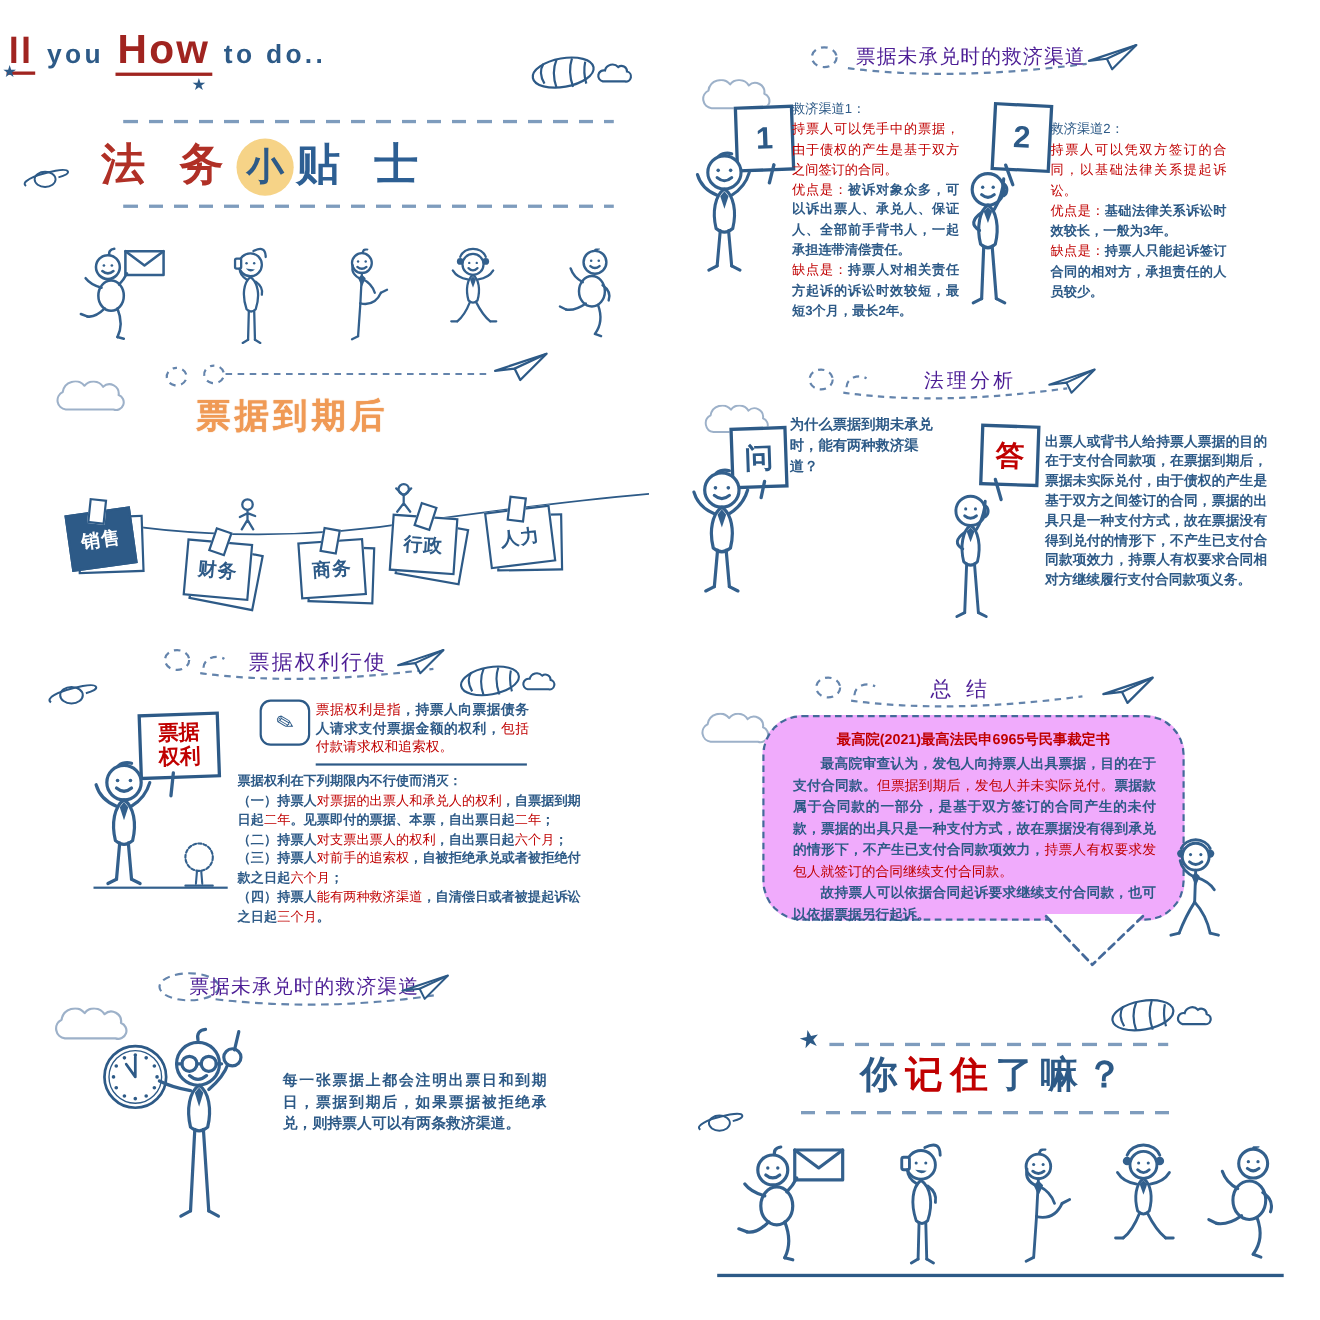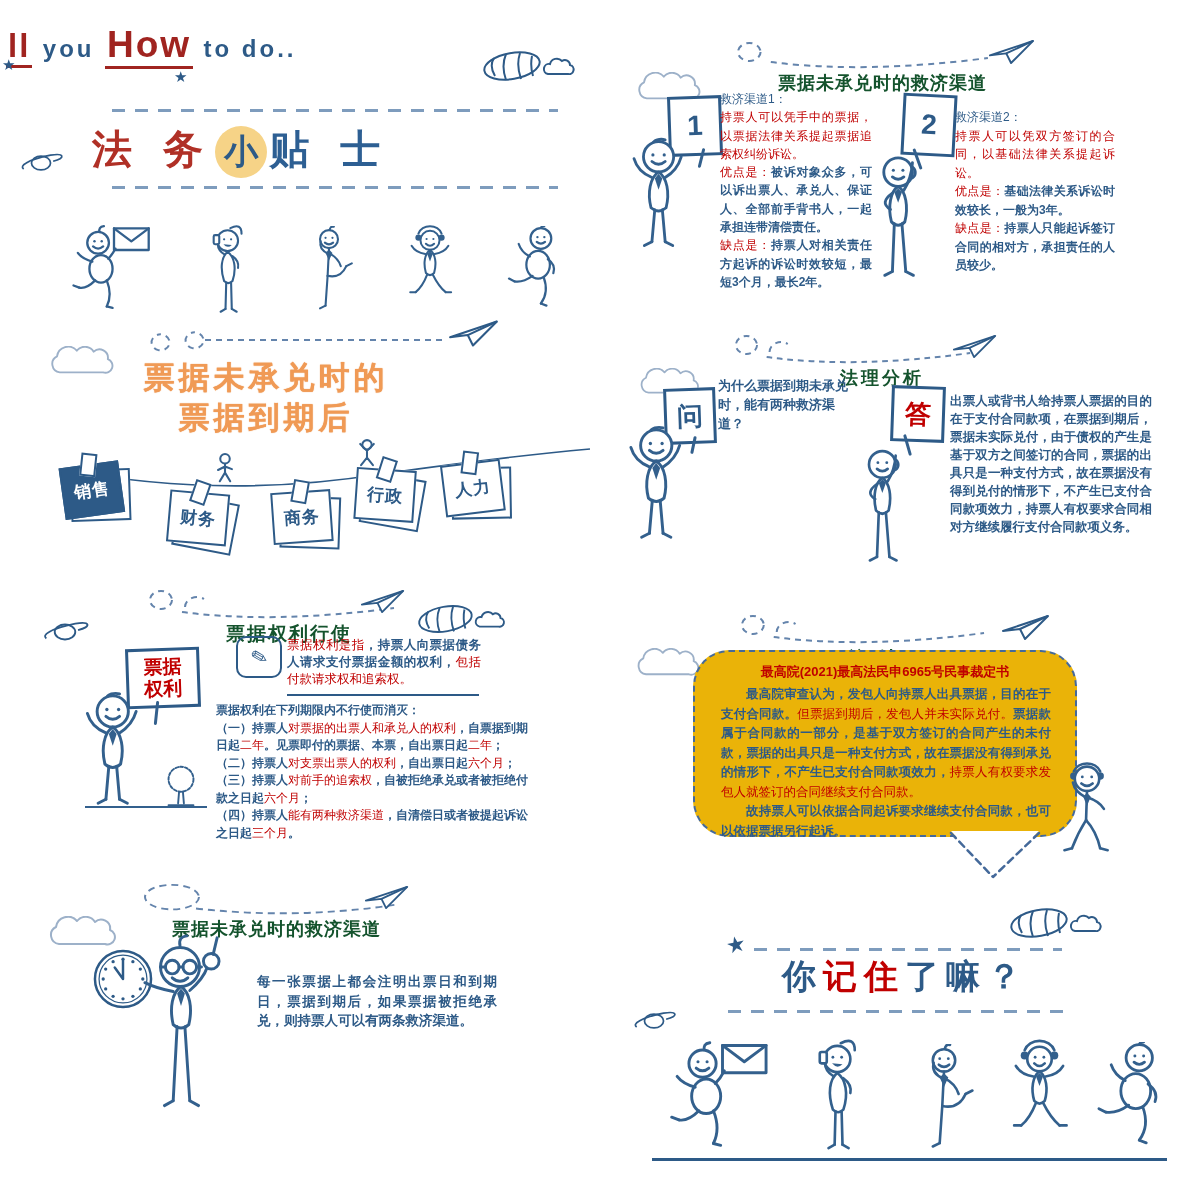--- a/index.html
+++ b/index.html
@@ -10,21 +10,21 @@
   .navy{color:#2d5a87;}
   .red{color:#c00000;}
   .b{font-weight:normal;}
   .txt{color:#2d5a87;font-weight:600;text-align:justify;}
   
   .dashline{position:absolute;height:3px;
     background:repeating-linear-gradient(90deg,#7e9cbd 0 13px,transparent 13px 23px);}
   
   .sh{position:absolute;height:38px;}
   .sh .hd{position:absolute;left:0;top:0;height:34px;}
-  .sh .ht{position:absolute;top:3px;font-weight:bold;color:#14532d;white-space:nowrap;margin-top:32px;}
+  .sh .ht{position:absolute;top:3px;font-weight:normal;color:#4c1d95;white-space:nowrap;}
   .sh .pl{position:absolute;top:2px;}
   
   .board{position:absolute;background:#fff;border:3px solid #2d5a87;display:flex;
          align-items:center;justify-content:center;font-weight:bold;color:#2d5a87;
          text-align:center;}
   .pole{position:absolute;width:3px;background:#33608d;border-radius:2px;}
   
   .note-wrap{position:absolute;width:62px;height:58px;}
   .note-back{position:absolute;left:8px;top:8px;width:56px;height:48px;background:#fff;
              border:2.5px solid #2d5a87;transform:rotate(6deg);}
@@ -51,21 +51,21 @@
   .t-navy{color:#2d5f93;letter-spacing:10px;}
   
   .orange-title{position:absolute;left:86px;top:358px;width:360px;text-align:center;
                 color:#f09a55;font-weight:bold;font-size:31px;line-height:40px;
                 letter-spacing:4px;text-shadow:0 0 1px #e8873a;}
   
   .recap-title{position:absolute;left:735px;top:954px;width:340px;text-align:center;
                font-size:34px;font-weight:bold;letter-spacing:7px;white-space:nowrap;}
   
   .bubble{position:absolute;left:693px;top:650px;width:380px;height:183px;
-          border:2.5px dashed #44699a;border-radius:36px;background:#eab308;}
+          border:2.5px dashed #44699a;border-radius:36px;background:#f0abfc;}
   .bubble .case-title{position:absolute;top:11px;left:0;width:100%;text-align:center;
           font-size:13px;font-weight:bold;color:#c00000;}
   .bubble .body{position:absolute;top:33px;left:26px;width:330px;font-size:12.5px;
           line-height:19.5px;}
   .indent{text-indent:2em;}
   .pencil-box{position:absolute;left:236px;top:636px;width:42px;height:38px;
           border:2.5px solid #2d5a87;border-radius:10px;display:flex;align-items:center;
           justify-content:center;color:#2d5a87;font-size:20px;}
   .pencil-box span{display:inline-block;transform:rotate(-15deg);}
   .star-glyph{position:absolute;color:#2d5a87;font-size:22px;transform:rotate(-12deg);}
@@ -196,21 +196,20 @@
  <g fill="#fff" stroke="#2d5a87" stroke-width="2" stroke-linejoin="round">
       <path d="M2 18 L47 3 L24 26 L19 16 Z"></path>
       <path d="M19 16 L47 3" fill="none"></path>
     </g>
 </svg>
 <svg class="abs" style="left:45px;top:346px;" width="88" height="32" viewBox="0 0 90 34">
  <path d="M14 28 a9 9 0 0 1 -3 -17 a12 12 0 0 1 21 -6 a11 11 0 0 1 18 1 a9 9 0 0 1 15 8 a7 7 0 0 1 -5 14 z" fill="none" stroke="#9db1c9" stroke-width="2" stroke-linejoin="round"></path>
 </svg>
 
 <div class="orange-title">
-  <div>票据未承兑时的</div>
   <div>票据到期后</div>
 </div>
 
 <svg class="abs" style="left:60px;top:440px;" width="532" height="58" viewBox="0 0 530 58" preserveAspectRatio="none">
  <path d="M2 29 Q160 60 320 34 Q440 17 528 9" fill="none" stroke="#2d5a87" stroke-width="1.6"></path>
 </svg>
 <svg class="abs" style="left:212px;top:452px;" width="26" height="36" viewBox="0 0 30 40">
  <g fill="none" stroke="#33608d" stroke-width="2.4" stroke-linecap="round">
       <circle cx="15" cy="7" r="5.5" fill="#fff"></circle>
       <path d="M15 13 L15 23 M15 16 L7 20 M15 16 L23 19 M15 23 L9 33 M15 23 L21 33"></path>
@@ -428,21 +427,21 @@
   <path d="M40 38 C31 44 28 60 32 76 Q40 83 48 76 C52 60 49 44 40 38 Z" fill="#fff"></path>
   <path d="M40 40 l-4 5 4 12 4 -12 z" fill="#33608d" stroke="none"></path>
   <path d="M33 44 Q18 38 14 24"></path>
       <path d="M47 44 Q60 36 64 22"></path>
   <path d="M36 78 L33 112 M44 78 L47 112"></path>
       <path d="M33 112 l-8 4 M47 112 l8 4"></path>
  </g>
 </svg>
 <div class="abs txt" style="left:720px;top:90px;width:152px;font-size:12px;line-height:18.3px;">
   <p class="b">救济渠道1：</p>
-  <p class="red b">持票人可以凭手中的票据，以票据法律关系提起票据追索权纠纷诉讼。</p>
+  <p class="red b">持票人可以凭手中的票据，由于债权的产生是基于双方之间签订的合同。</p>
   <p><span class="red b">优点是：</span><span>被诉对象众多，可以诉出票人、承兑人、保证人、全部前手背书人，一起承担连带清偿责任。</span></p>
   <p><span class="red b">缺点是：</span><span>持票人对相关责任方起诉的诉讼时效较短，最短3个月，最长2年。</span></p>
 </div>
 
 <div class="board" style="left:902px;top:94px;width:48px;height:56px;transform:rotate(3deg);font-size:28px;">
     <span>2</span>
   </div>
 <div class="pole" style="left:916px;top:148px;height:22px;transform:rotate(-20deg);"></div>
 <svg class="abs" style="left:858px;top:140px;" width="86" height="158" viewBox="0 0 90 150">
  <g fill="none" stroke="#33608d" stroke-width="3" stroke-linecap="round" stroke-linejoin="round">

